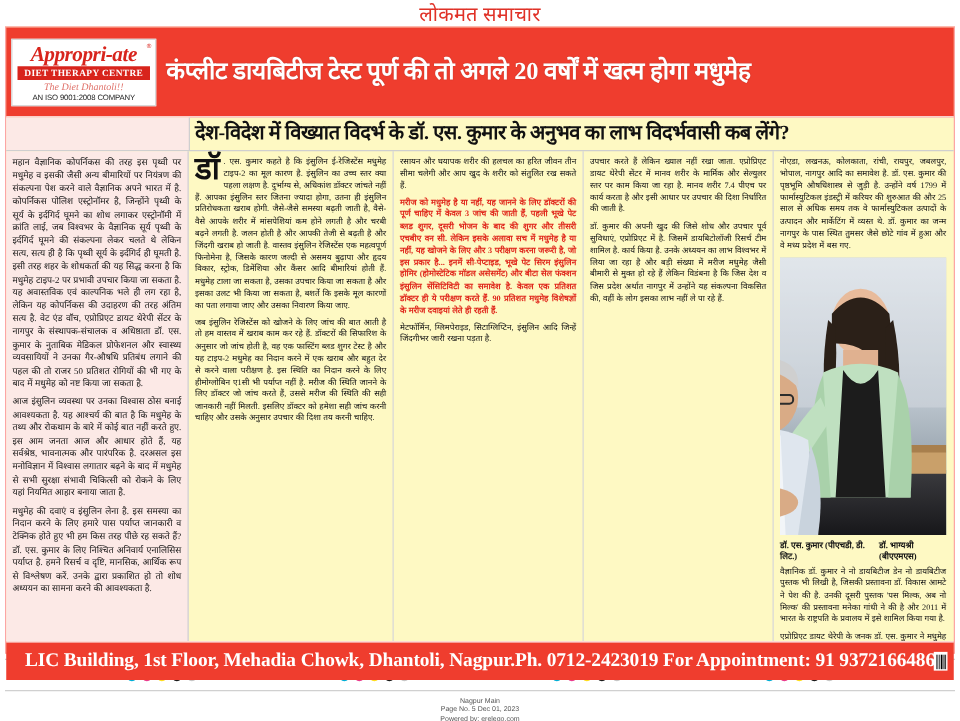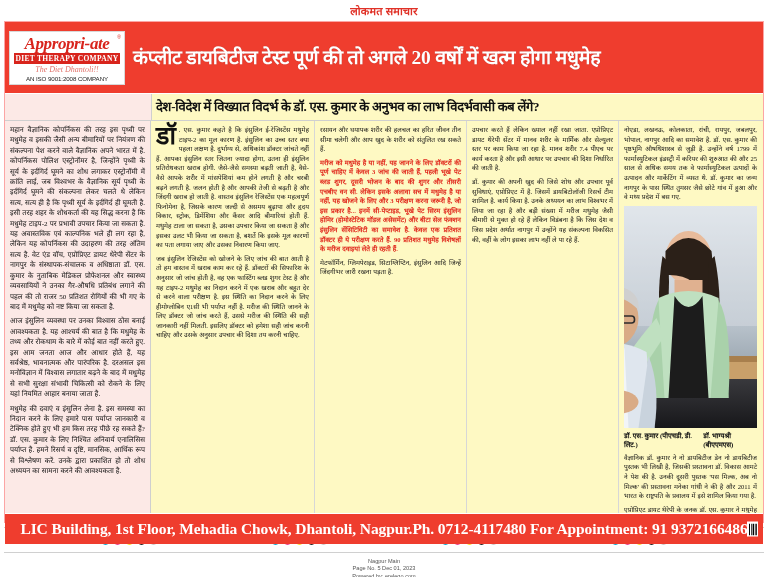--- a/index.html
+++ b/index.html
@@ -18,22 +18,22 @@
   
   .masthead {
     height: 21px;
     display: flex;
     align-items: center;
     justify-content: center;
     background: #ffffff;
   }
   .masthead-title {
     color: #e03127;
-    font-size: 11px;
-    font-weight: bold;
+    font-size: 16px;
+    font-weight: normal;
     letter-spacing: .2px;
     font-family: "Liberation Serif", serif;
   }
 
   
   .ad-frame {
     margin: 0 4px;
     border: 1px solid #fca5a5;
     height: 502px;
     box-sizing: border-box;
@@ -136,21 +136,21 @@
     width: 146px;
     min-width: 146px;
     background: #fce9e6;
     border-right: 1px solid #cfcfcf;
   }
   .subhead {
     flex: 1;
     color: #111111;
     font-family: "Liberation Serif", serif;
     font-weight: bold;
-    font-size: 13px;
+    font-size: 16px;
     line-height: 20px;
     padding: 3px 6px 3px 4px;
     white-space: nowrap;
     letter-spacing: -0.3px;
   }
 
   
   .body-area {
     display: flex;
     height: 392px;
@@ -281,21 +281,21 @@
   <span class="masthead-title">लोकमत समाचार</span>
 </div>
 
 <div class="ad-frame">
 
   <div class="headline-band">
 
     <div class="logo-box">
       <span class="logo-reg">®</span>
       <span class="logo-name">Appropri-ate</span>
-      <span class="logo-sub">DIET THERAPY COMPANY</span>
+      <span class="logo-sub">DIET THERAPY CENTRE</span>
       <span class="logo-tag">The Diet Dhantoli!!</span>
       <span class="logo-iso">AN ISO 9001:2008 COMPANY</span>
     </div>
 
     <div class="headline-text">
       <span class="headline-line">कंप्लीट डायबिटीज टेस्ट पूर्ण की तो अगले 20 वर्षों में खत्म होगा मधुमेह</span>
     </div>
   </div>
 
   <div class="subhead-row">
@@ -390,21 +390,21 @@
         <span>डॉ. एस. कुमार (पीएचडी, डी. लिट.)</span>
         <span>डॉ. भाग्यश्री (बीएएमएस)</span>
       </div>
 
       <p class="body-text">वैज्ञानिक डॉ. कुमार ने नो डायबिटीज डेन नो डायबिटीज पुस्तक भी लिखी है, जिसकी प्रस्तावना डॉ. विकास आमटे ने पेश की है. उनकी दूसरी पुस्तक 'पस मिल्क, अब नो मिल्क' की प्रस्तावना मनेका गांधी ने की है और 2011 में भारत के राष्ट्रपति के प्रवालय में इसे शामिल किया गया है.</p>
       <p class="body-text">एप्रोप्रिएट डायट थेरेपी के जनक डॉ. एस. कुमार ने मधुमेह की बीमारी पर शोध में बहुत कार्य किया है. उनके अध्ययन का लाभ विश्वभर में लिया जा रहा है और बड़ी संख्या में मरीज मधुमेह जैसी बीमारी से मुक्त हो रहे हैं लेकिन विडंबना है कि जिस देश व जिस प्रदेश अर्थात नागपुर में उन्होंने यह संकल्पना विकसित की, वहीं के लोग इसका लाभ नहीं ले पा रहे हैं.</p>
     </div>
   </div>
 
   <div class="footer-band">
-    <span>LIC Building, 1st Floor, Mehadia Chowk, Dhantoli, Nagpur.Ph. 0712-4117480 For Appointment: 91 9372166486</span>
+    <span>LIC Building, 1st Floor, Mehadia Chowk, Dhantoli, Nagpur.Ph. 0712-2423019 For Appointment: 91 9372166486</span>
     <span class="footer-barcode">
       <svg width="8" height="12" viewBox="0 0 8 12">
         <rect x="0" y="0" width="1" height="12" fill="#000"></rect>
         <rect x="2" y="0" width="0.7" height="12" fill="#000"></rect>
         <rect x="3.6" y="0" width="1.4" height="12" fill="#000"></rect>
         <rect x="5.8" y="0" width="0.8" height="12" fill="#000"></rect>
         <rect x="7.2" y="0" width="0.8" height="12" fill="#000"></rect>
       </svg>
     </span>
   </div>

